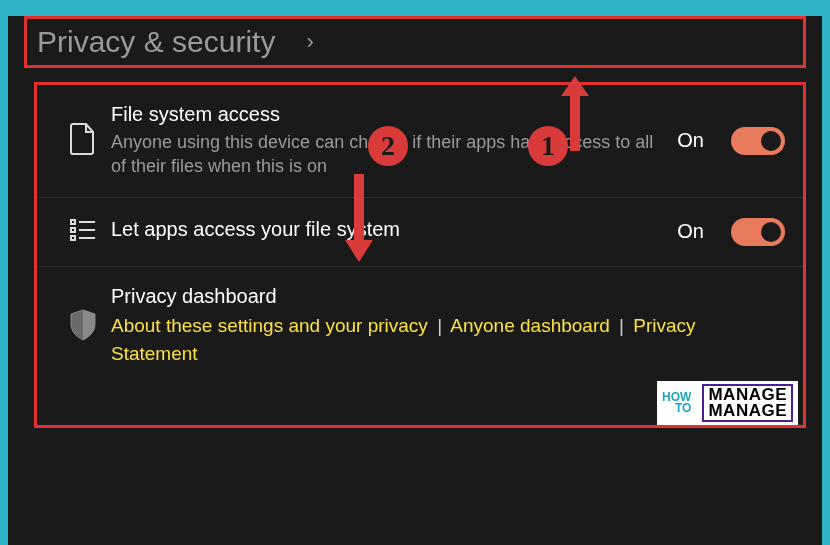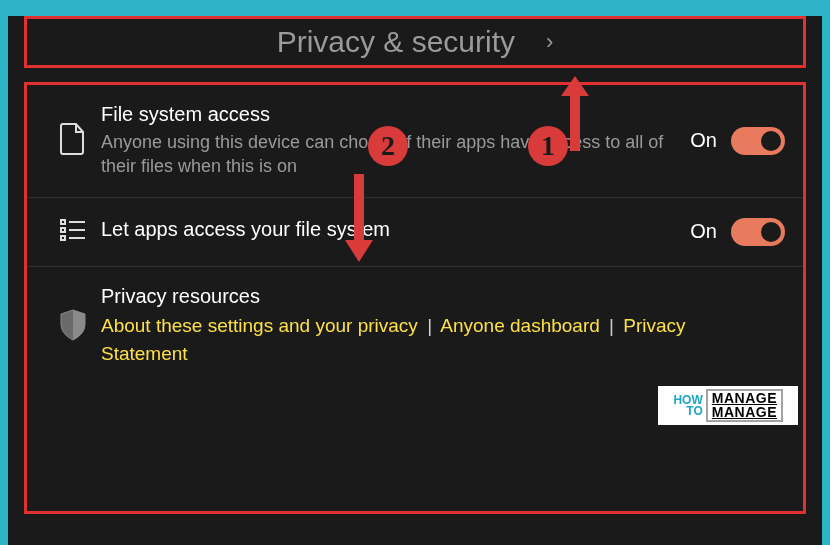--- a/index.html
+++ b/index.html
@@ -23,40 +23,39 @@
       position: relative;
       padding: 0 6px;
     }
     .breadcrumb-wrap {
       border: 3px solid #e03030;
       margin: 8px 10px 14px 10px;
       padding: 6px 10px;
       display: flex;
       align-items: center;
       gap: 31px;
-      justify-content: center;
     }
     .breadcrumb-parent {
       color: #9a9a9a;
       font-size: 30px;
       font-weight: 400;
     }
     .breadcrumb-sep {
       color: #9a9a9a;
       font-size: 22px;
     }
     .breadcrumb-current {
       color: #ffffff;
       font-size: 32px;
       font-weight: 600;
     }
     .panel {
       border: 3px solid #e03030;
-      margin: 0 10px 10px 10px;
-      height: 432px;
+      margin: 0 10px 10px 20px;
+      height: 346px;
       position: relative;
     }
     .setting-row {
       display: flex;
       align-items: center;
       padding: 18px 18px;
       border-bottom: 1px solid #2f2f2f;
     }
     .setting-row.last {
       border-bottom: none;
@@ -78,21 +77,21 @@
       margin-bottom: 4px;
     }
     .row-desc {
       color: #9a9a9a;
       font-size: 18px;
       line-height: 1.35;
     }
     .toggle-col {
       display: flex;
       align-items: center;
-      gap: 14px;
+      gap: 27px;
       flex-shrink: 0;
     }
     .toggle-label {
       color: #ffffff;
       font-size: 20px;
     }
     .toggle {
       width: 54px;
       height: 28px;
       background: #e87a5d;
@@ -148,46 +147,45 @@
     }
     .arrow-down {
       top: 158px;
       left: 336px;
     }
     .watermark {
       position: absolute;
       right: 24px;
       bottom: 120px;
       background: #ffffff;
-      padding: 3px 15px;
-      display: flex;
-      align-items: center;
-      gap: 3px;
+      padding: 3px 5px;
+      display: flex;
+      align-items: center;
+      gap: 11px;
       z-index: 25;
       font-family: Arial, sans-serif;
     }
     .wm-left {
       color: #1fa6c4;
       font-size: 12px;
       font-weight: 800;
       line-height: 0.9;
       text-align: right;
     }
     .wm-left .to {
       font-size: 12px;
       display: block;
     }
     .wm-right {
-      border: 2px solid #a3a3a3;
+      border: 2px solid #4c1d95;
       padding: 1px 4px;
-      font-size: 14px;
+      font-size: 17px;
       font-weight: 900;
       line-height: 0.95;
       letter-spacing: 0.5px;
-      text-decoration: underline;
     }
   </style>
 </head>
 <body>
 
 <div class="inner">
 
   <div class="breadcrumb-wrap">
     <span class="breadcrumb-parent">Privacy &amp; security</span>
     <span class="breadcrumb-sep">›</span>
@@ -243,21 +241,21 @@
     <div class="setting-row last">
       <div class="icon-col">
         <span>
           <svg width="30" height="34" viewBox="0 0 30 34">
             <path d="M15 2 L27 6 v10 c0 8 -6 13 -12 16 c-6 -3 -12 -8 -12 -16 v-10 z" fill="#6a6a6a" stroke="#888" stroke-width="1"></path>
             <path d="M15 2 v30 c6 -3 12 -8 12 -16 v-10 z" fill="#8a8a8a"></path>
           </svg>
         </span>
       </div>
       <div class="text-col">
-        <div class="row-title">Privacy resources</div>
+        <div class="row-title">Privacy dashboard</div>
         <div class="links">
           <span class="link">About these settings and your privacy</span>
           <span class="sep">|</span>
           <span class="link">Anyone dashboard</span>
           <span class="sep">|</span>
           <span class="link">Privacy Statement</span>
         </div>
       </div>
     </div>
 

